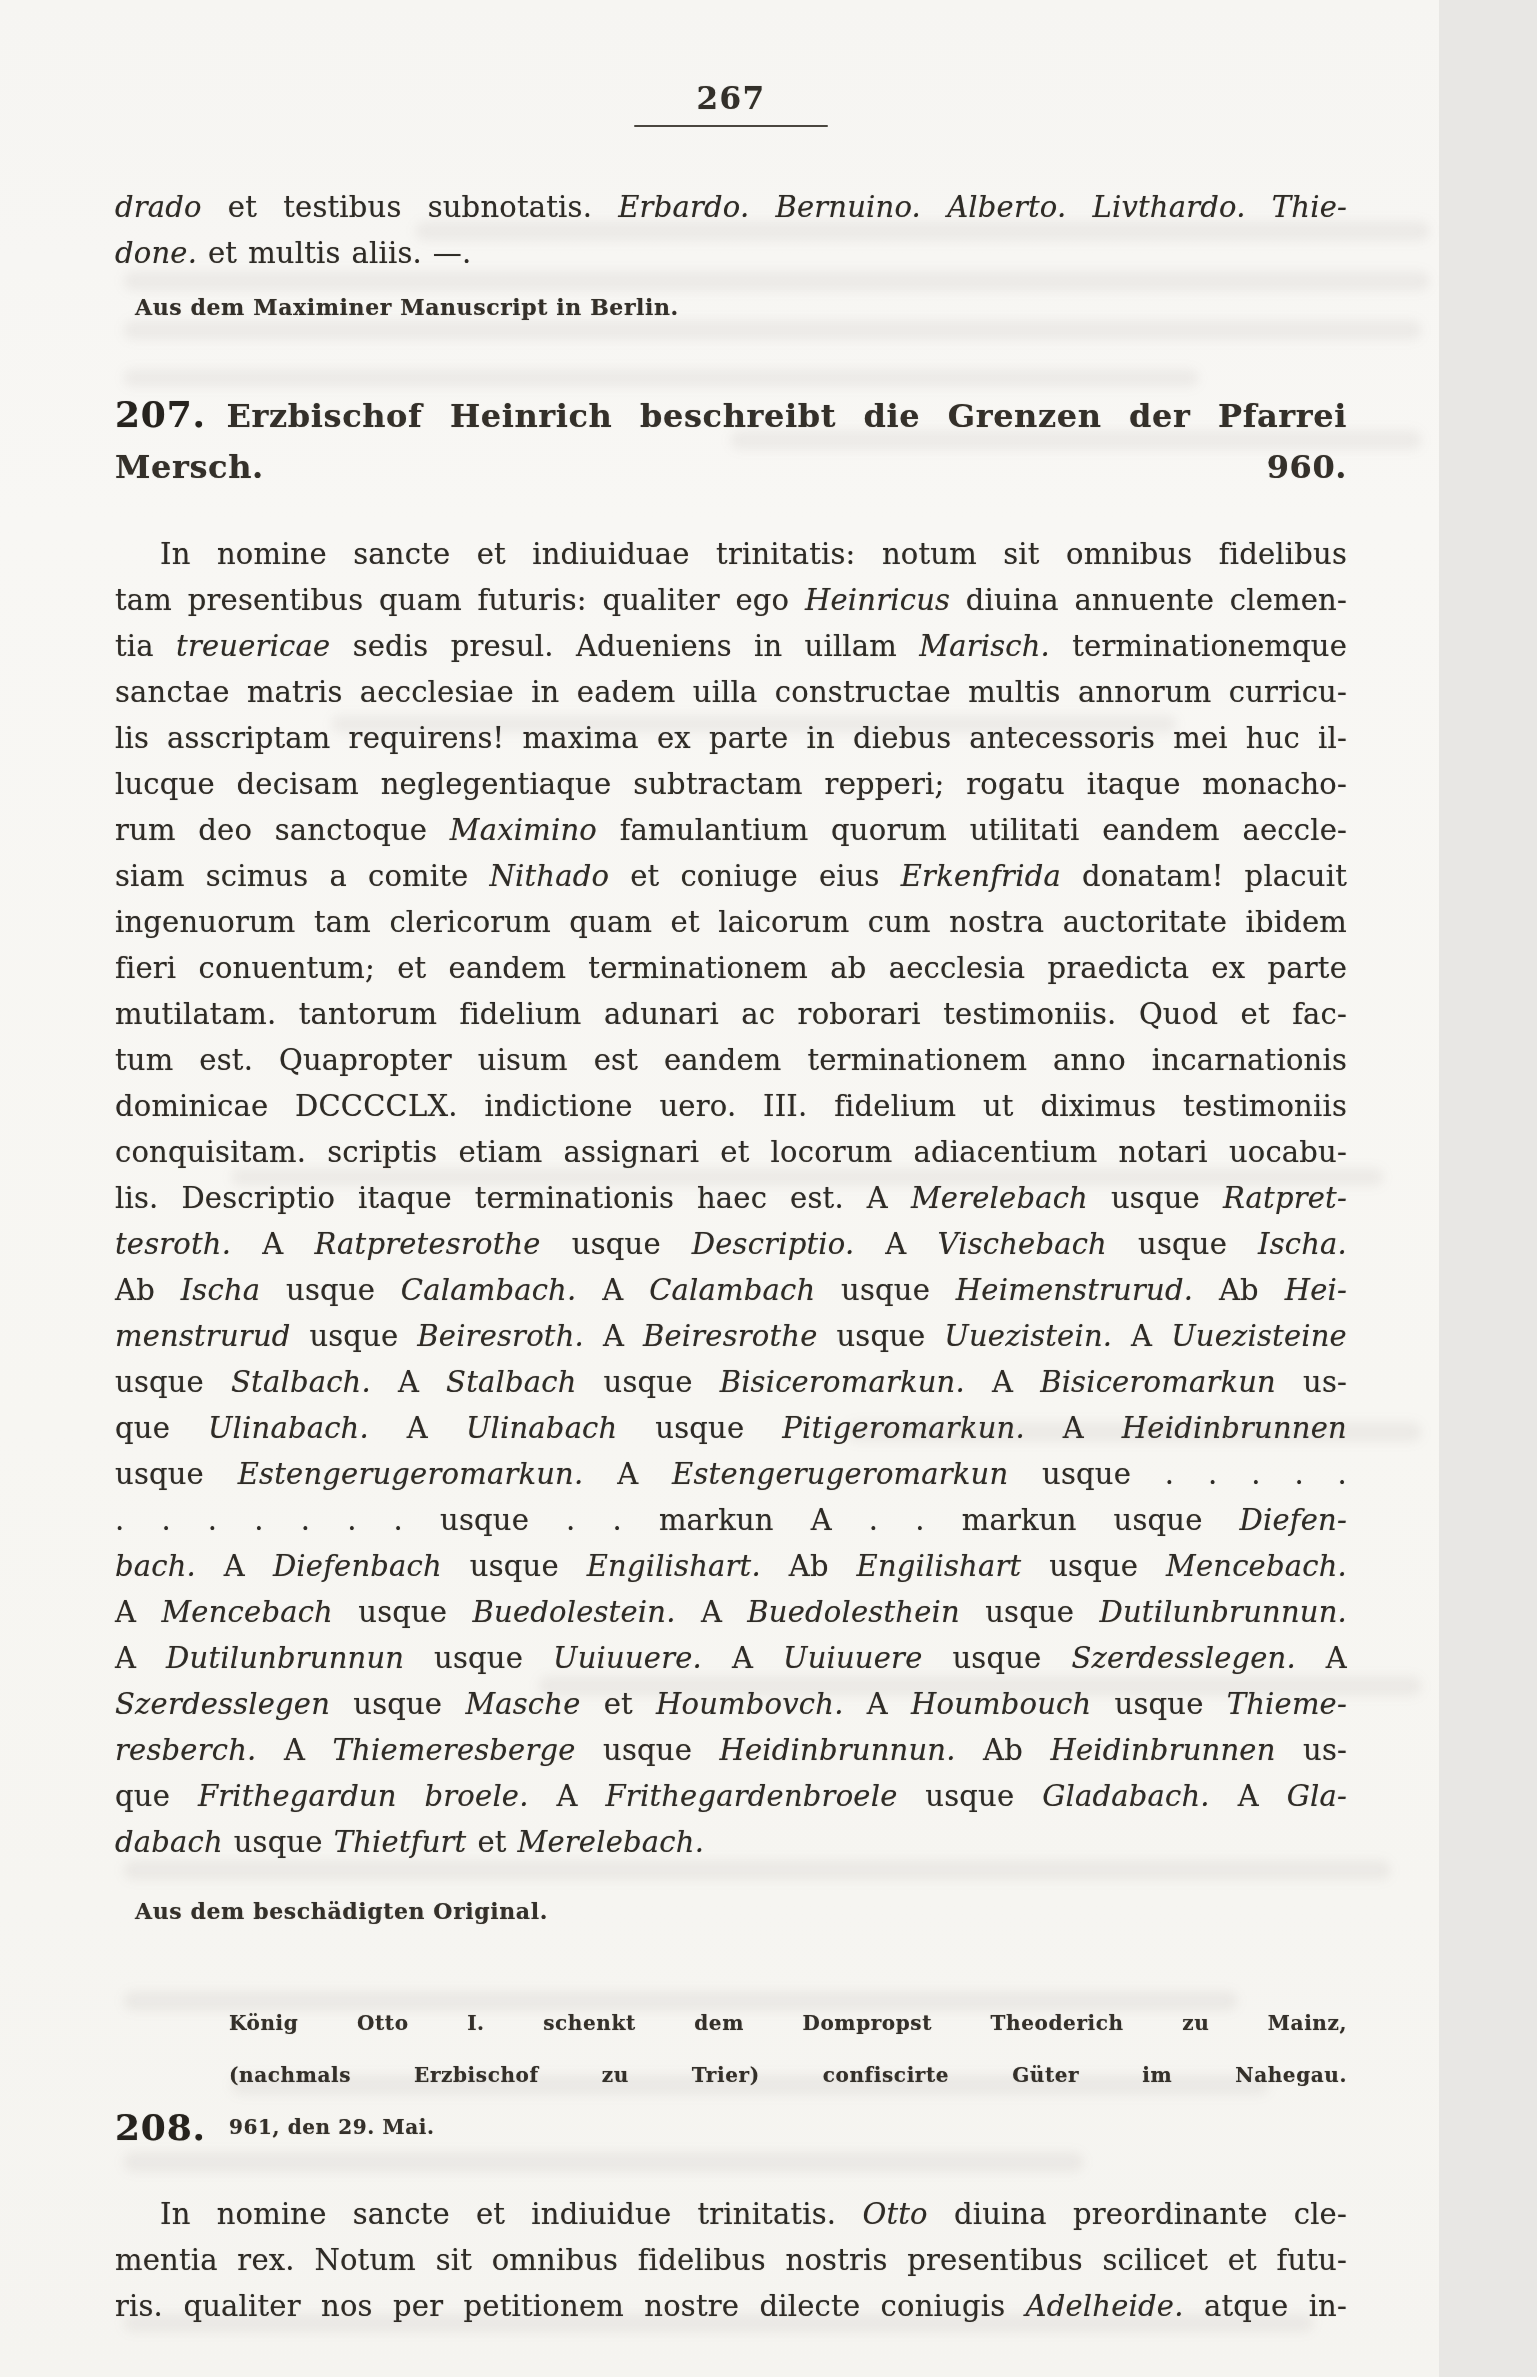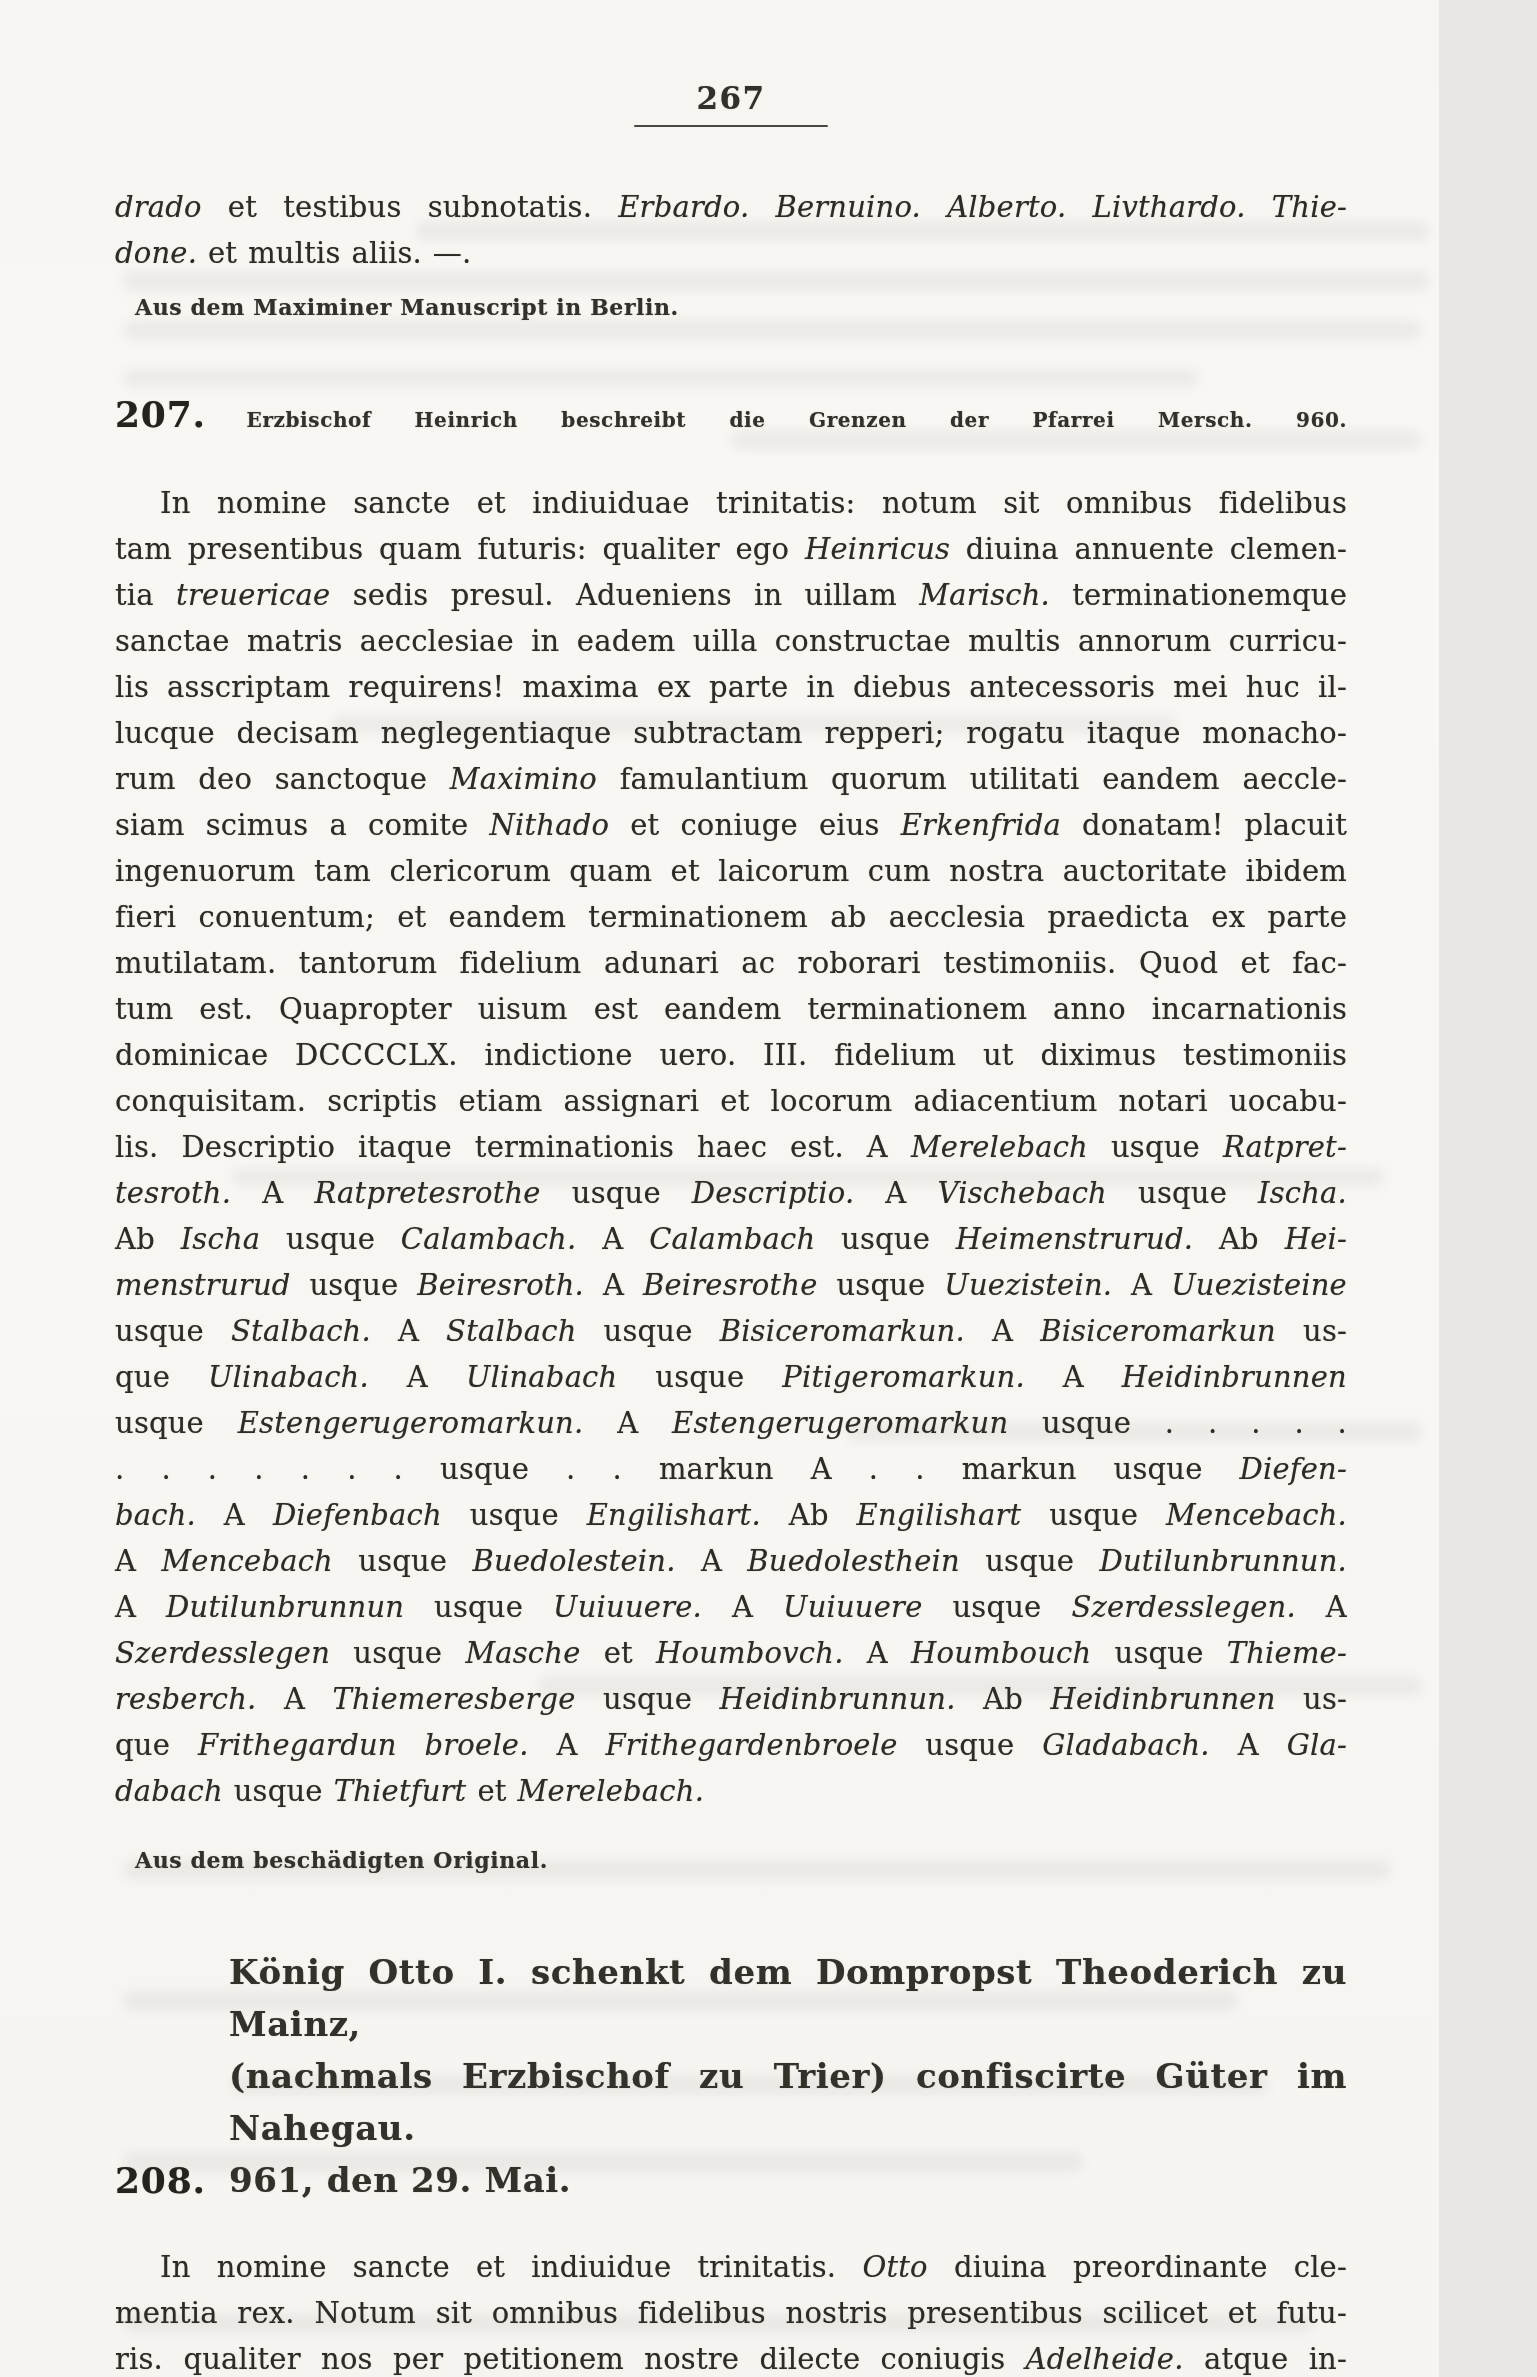--- a/index.html
+++ b/index.html
@@ -27,28 +27,28 @@
 
   .fragment{margin-top:57px;}
 
   
   .frak{font-weight:bold;letter-spacing:0.6px;color:#34302a;}
   .note{font-size:22px;line-height:28px;margin-left:20px;margin-top:17px;}
   .note2{margin-top:32px;}
 
   .h207{margin-top:71px;text-align:justify;text-align-last:justify;line-height:45px;}
   .h207 .num{font-size:36px;font-weight:bold;letter-spacing:0.8px;color:#26231e;}
-  .h207 .htext{font-size:20px;}
+  .h207 .htext{font-size:32px;}
 
   .para207{margin-top:35px;}
 
   .h208{margin-top:72px;display:flex;align-items:flex-end;}
   .h208 .num{font-size:36px;font-weight:bold;letter-spacing:0.8px;width:114px;flex:none;line-height:52px;color:#26231e;}
   .h208 .hlines{flex:1;}
-  .hline{font-size:34px;line-height:52px;}
+  .hline{font-size:20px;line-height:52px;}
   .hline.just{text-align:justify;text-align-last:justify;}
 
   .para208{margin-top:38px;}
 
   
   .ghost{position:absolute;background:rgba(104,98,88,0.075);filter:blur(5.4px);border-radius:10.8px;z-index:1;}
 </style>
 </head>
 <body>
 

